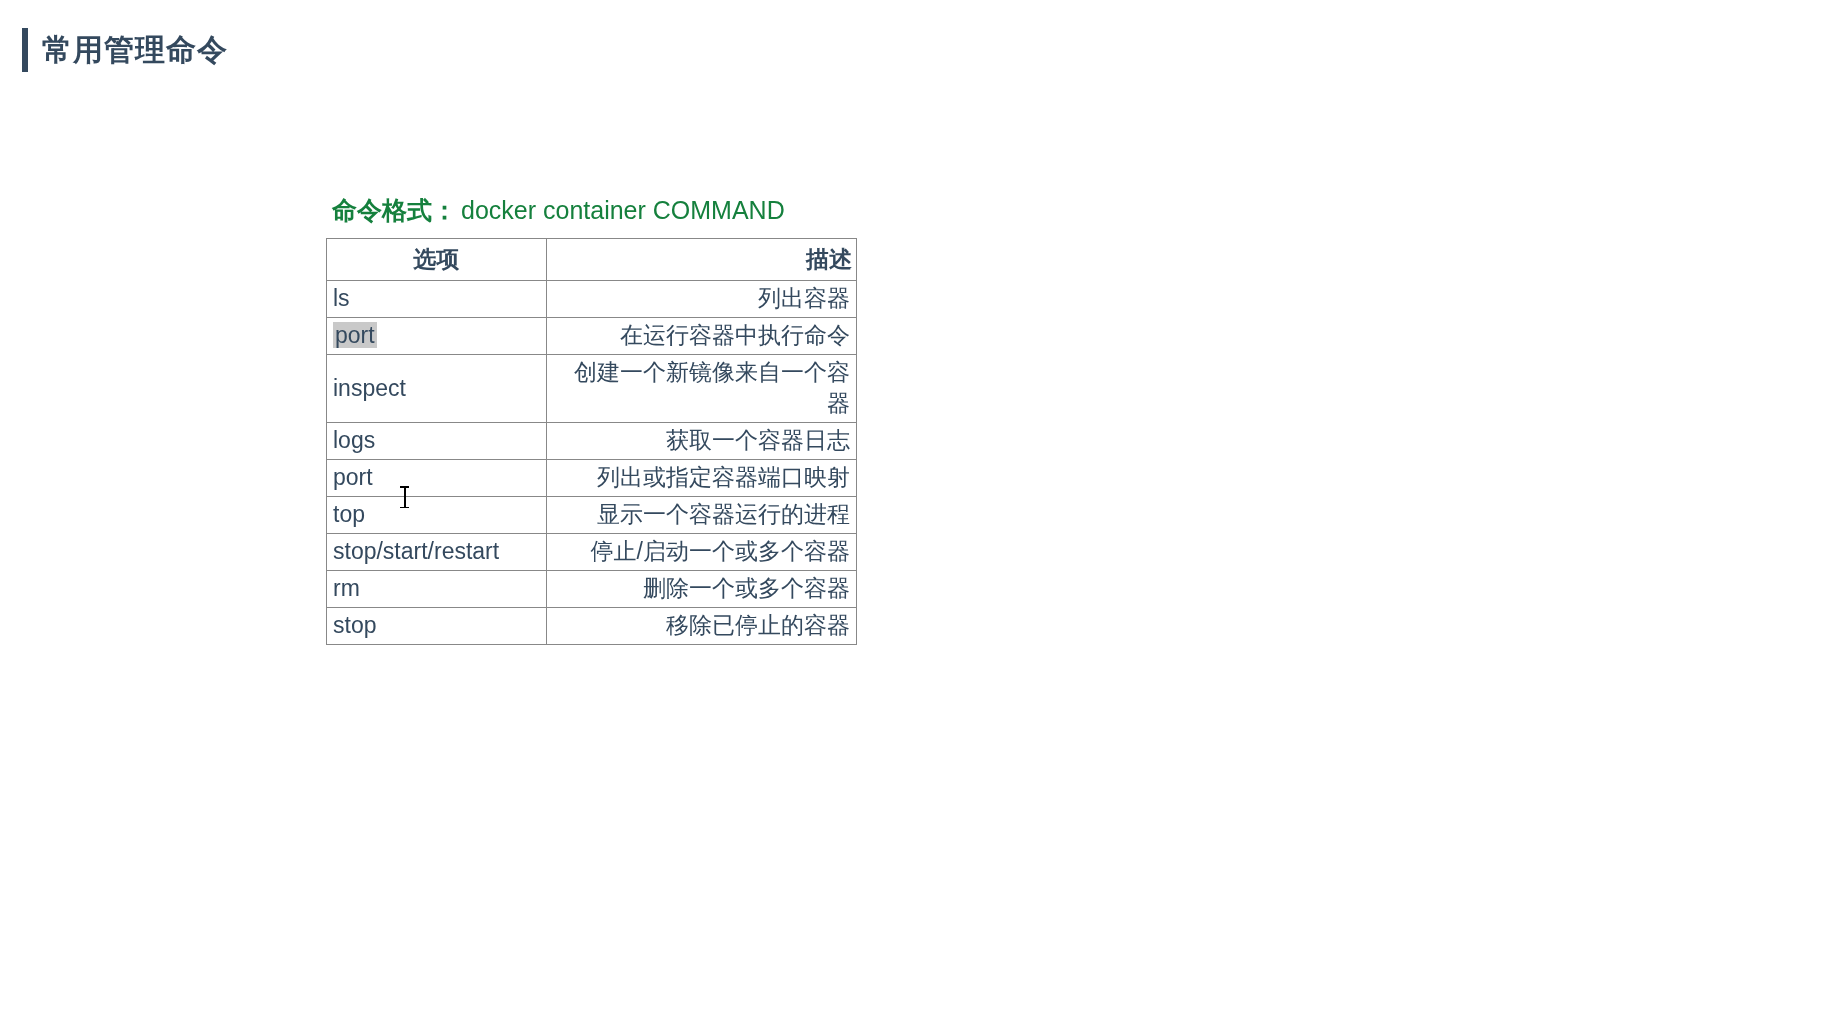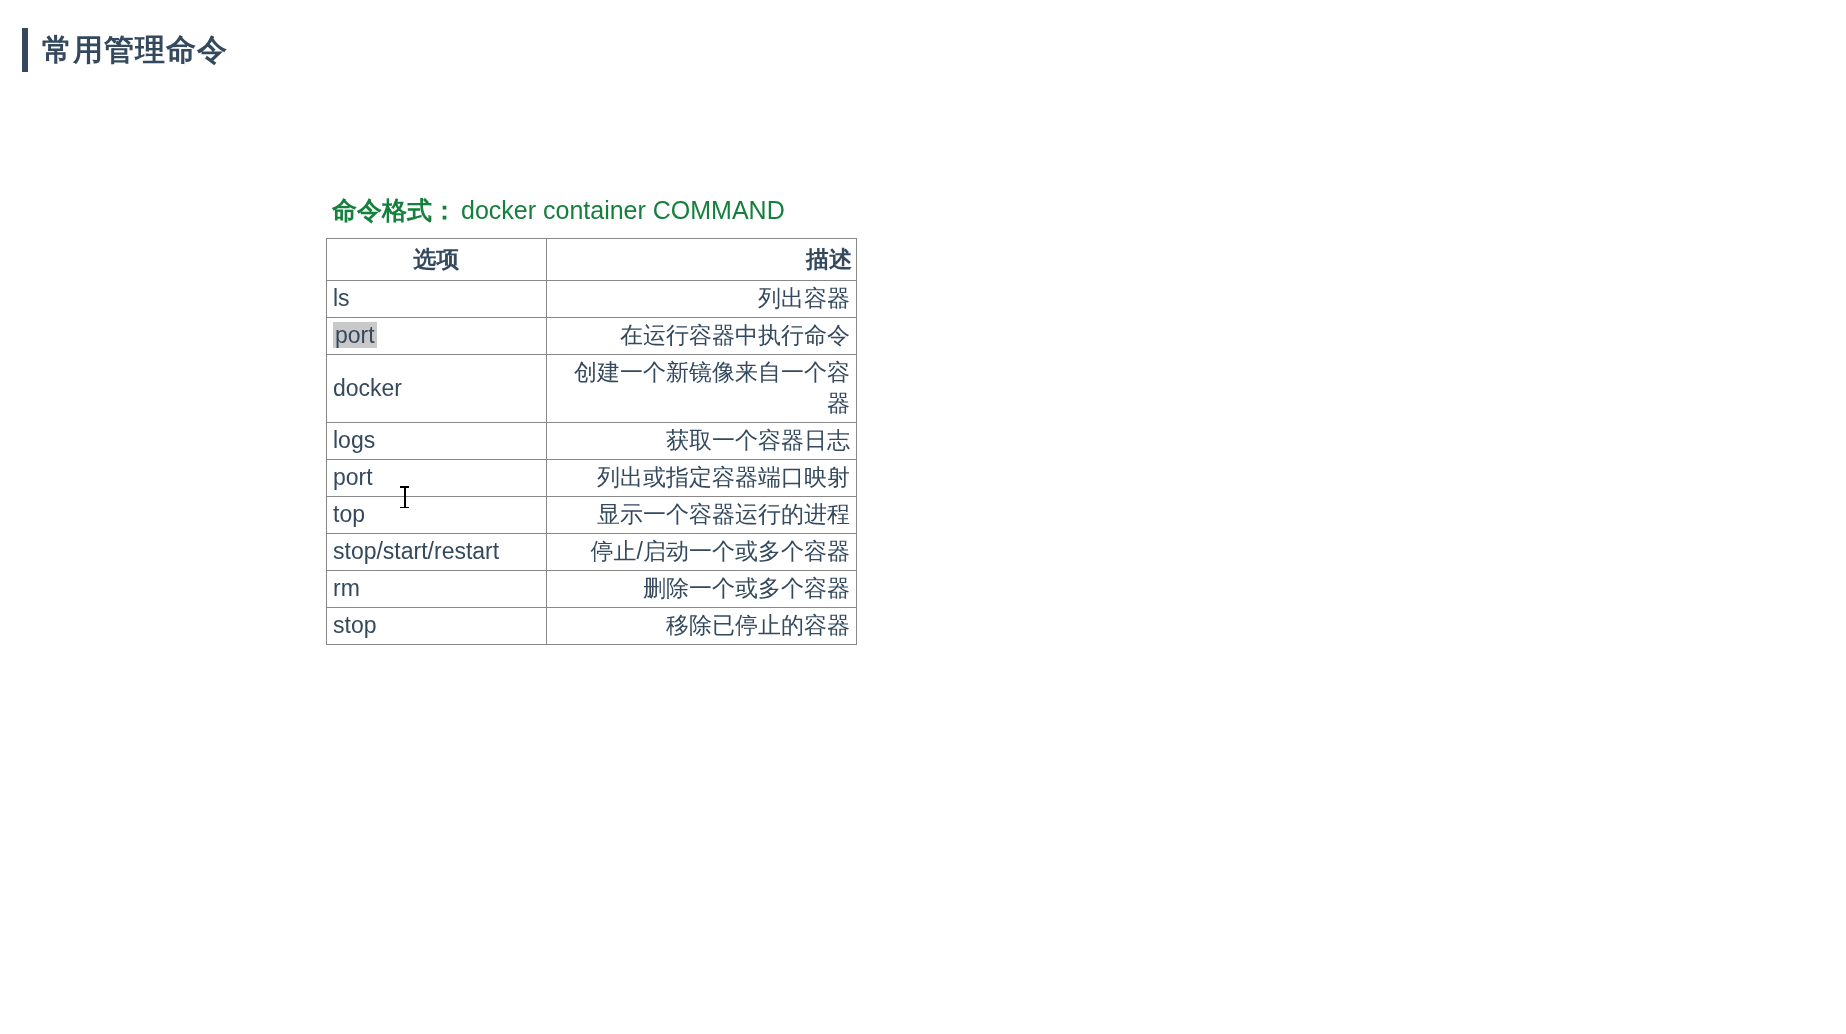--- a/index.html
+++ b/index.html
@@ -129,21 +129,21 @@
   <tbody id="cmd-tbody">
       <tr>
         <td class="col-opt">ls</td>
         <td class="col-desc">列出容器</td>
       </tr>
       <tr>
         <td class="col-opt"><span class="hl">port</span></td>
         <td class="col-desc">在运行容器中执行命令</td>
       </tr>
       <tr>
-        <td class="col-opt">docker</td>
+        <td class="col-opt">inspect</td>
         <td class="col-desc">创建一个新镜像来自一个容器</td>
       </tr>
       <tr>
         <td class="col-opt">logs</td>
         <td class="col-desc">获取一个容器日志</td>
       </tr>
       <tr>
         <td class="col-opt">port</td>
         <td class="col-desc">列出或指定容器端口映射</td>
       </tr>

